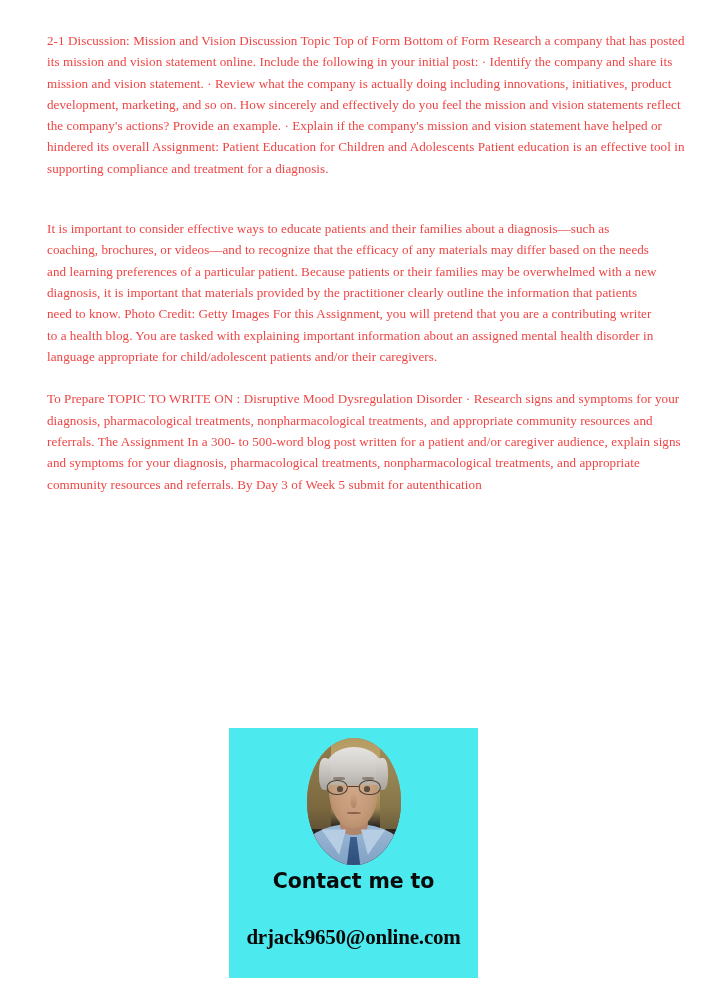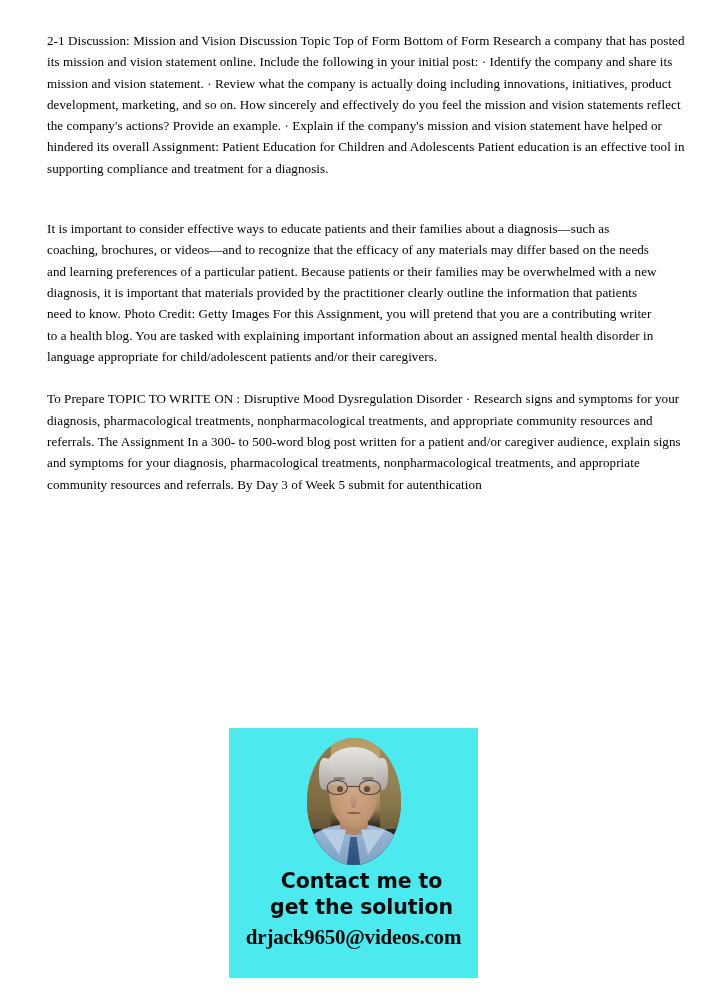--- a/index.html
+++ b/index.html
@@ -29,21 +29,21 @@
   .doc-body {
     position: absolute;
     left: 47px;
     top: 30px;
     width: 640px;
   }
 
   .para {
     font-size: 13.1px;
     line-height: 21.3px;
-    color: #000000;
+    color: #ef4444;
     margin: 0;
     text-align: left;
     white-space: normal;
     letter-spacing: 0.005em;
   }
   .para + .para {
     margin-top: 21.3px;
   }
   .para.wide {
     width: 648px;
@@ -235,21 +235,20 @@
   }
 
   .banner-line {
     position: absolute;
     left: 0;
     width: 100%;
     text-align: center;
     font-family: "DejaVu Sans", "Liberation Sans", sans-serif;
     font-weight: bold;
     color: #0a0a0a;
-    padding-left: 8px;
   }
   .banner-l1 { top: 141px; font-size: 20.5px; letter-spacing: -0.1px; }
   .banner-l2 { top: 167px; font-size: 20.5px; letter-spacing: -0.1px; }
   .banner-email {
     position: absolute;
     left: 0;
     top: 197px;
     width: 100%;
     text-align: center;
     font-family: "Liberation Serif", "DejaVu Serif", serif;
@@ -288,17 +287,16 @@
       <div class="ph-glasses">
         <div class="ph-lens l"></div>
         <div class="ph-lens r"></div>
         <div class="ph-bridge"></div>
       </div>
       <div class="ph-nose"></div>
       <div class="ph-mouth"></div>
     </div>
 
     <div class="banner-line banner-l1">Contact me to</div>
-    <div class="banner-line banner-l2">get the solution</div>
-    <div class="banner-email">drjack9650@videos.com</div>
+    <div class="banner-email">drjack9650@online.com</div>
   </div>
 
 </div>
 
 </body></html>

